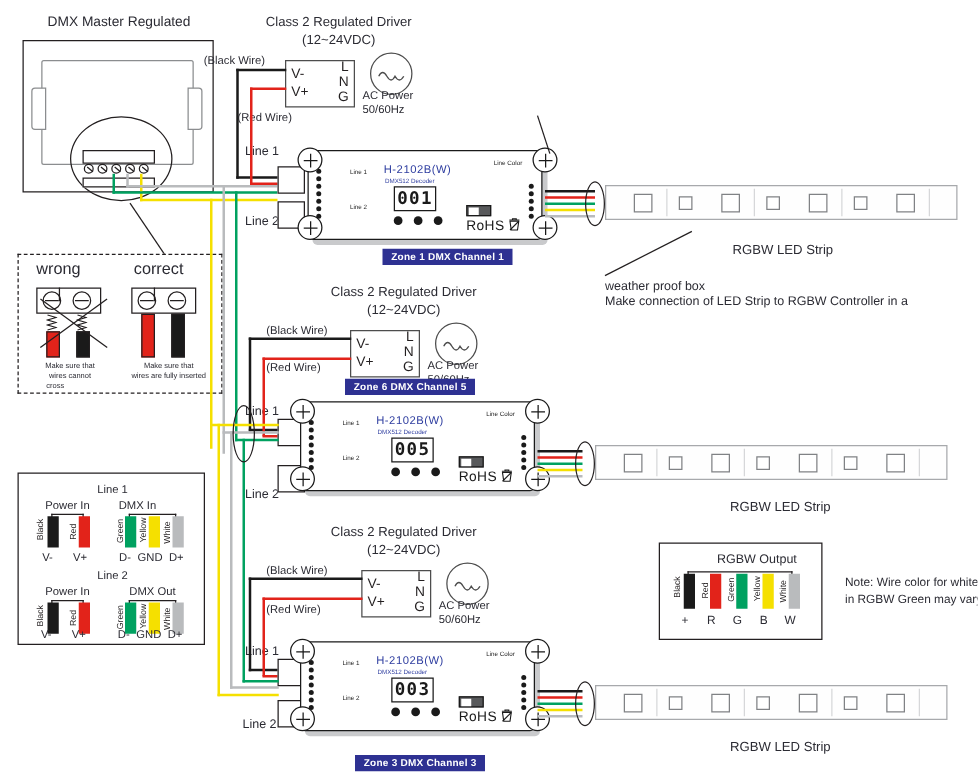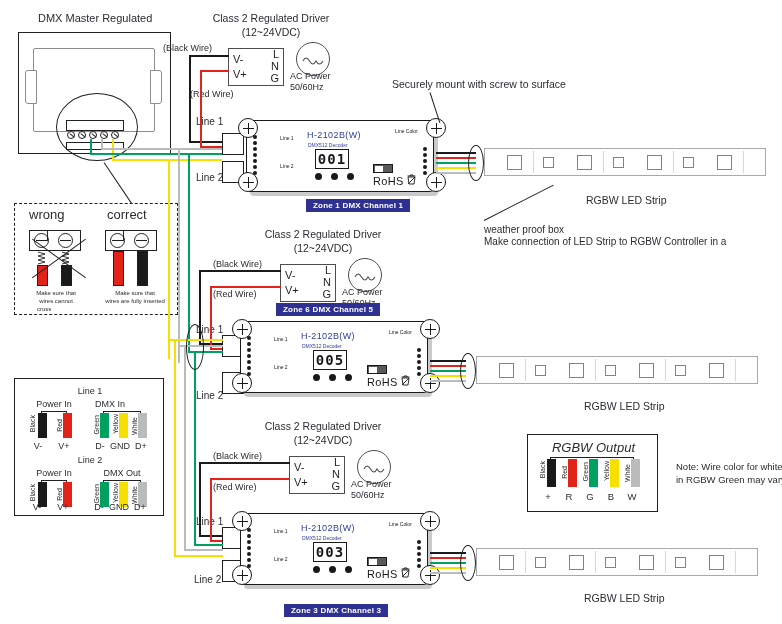--- a/index.html
+++ b/index.html
@@ -208,21 +208,20 @@
     <div class="mini" style="position:absolute; left:33px; top:14px; color:#1a1a1a;">Line 1</div>
     <div class="mini" style="position:absolute; left:33px; top:42px; color:#1a1a1a;">Line 2</div>
     <div class="mini" style="position:absolute; left:148px; top:7px; color:#1a1a1a;">Line Color</div>
   </div>
   <div class="dec-ear" style="left:238px; top:118px;"></div>
   <div class="dec-ear" style="left:238px; top:172px;"></div>
   <div class="dec-ear" style="left:426px; top:118px;"></div>
   <div class="dec-ear" style="left:426px; top:172px;"></div>
   <div class="zone" style="left:306px; top:199px;">Zone 1 DMX Channel 1</div>
 
-  <div class="t" style="left:392px; top:78px; font-size:10.5px;">Securely mount with screw to surface</div>
   <div class="leader" style="left:430px; top:92px; width:32px; transform:rotate(72deg);"></div>
 
   <div class="w h blk" style="left:436px; top:152px; width:40px;"></div>
   <div class="w h red" style="left:436px; top:157px; width:40px;"></div>
   <div class="w h grn" style="left:436px; top:162px; width:40px;"></div>
   <div class="w h yel" style="left:436px; top:167px; width:40px;"></div>
   <div class="w h wht" style="left:436px; top:172px; width:40px;"></div>
   <div class="abs" style="left:468px; top:145px; width:16px; height:36px; border:1.2px solid #231f20; border-radius:50%;"></div>
 
   <div class="strip" style="left:484px; top:148px; width:282px; height:28px;">
@@ -543,21 +542,21 @@
     <div class="vlab" style="left:116px; top:107px;">White</div>
   </div>
 
   <div class="t c" style="left:28px; top:501px; width:18px; font-size:9px;">V-</div>
   <div class="t c" style="left:54px; top:501px; width:18px; font-size:9px;">V+</div>
   <div class="t c" style="left:90px; top:501px; width:18px; font-size:9px;">D-</div>
   <div class="t c" style="left:108px; top:501px; width:22px; font-size:9px;">GND</div>
   <div class="t c" style="left:130px; top:501px; width:20px; font-size:9px;">D+</div>
 
   <div class="solidbox" style="left:527px; top:434px; width:131px; height:78px;">
-    <div class="t c" style="left:0; top:7px; width:131px; font-size:13px;font-style:italic;">RGBW Output</div>
+    <div class="t c" style="left:12px; top:7px; width:131px; font-size:10px;">RGBW Output</div>
     <div class="bracket" style="left:22px; top:22px; width:84px;"></div>
 
     <div class="sw black" style="left:19px; top:24px; height:28px;"></div>
     <div class="sw red" style="left:40px; top:24px; height:28px;"></div>
     <div class="sw green" style="left:61px; top:24px; height:28px;"></div>
     <div class="sw yellow" style="left:82px; top:24px; height:28px;"></div>
     <div class="sw white" style="left:103px; top:24px; height:28px;"></div>
 
     <div class="vlab" style="left:11px; top:26px;">Black</div>
     <div class="vlab" style="left:33px; top:31px;">Red</div>

